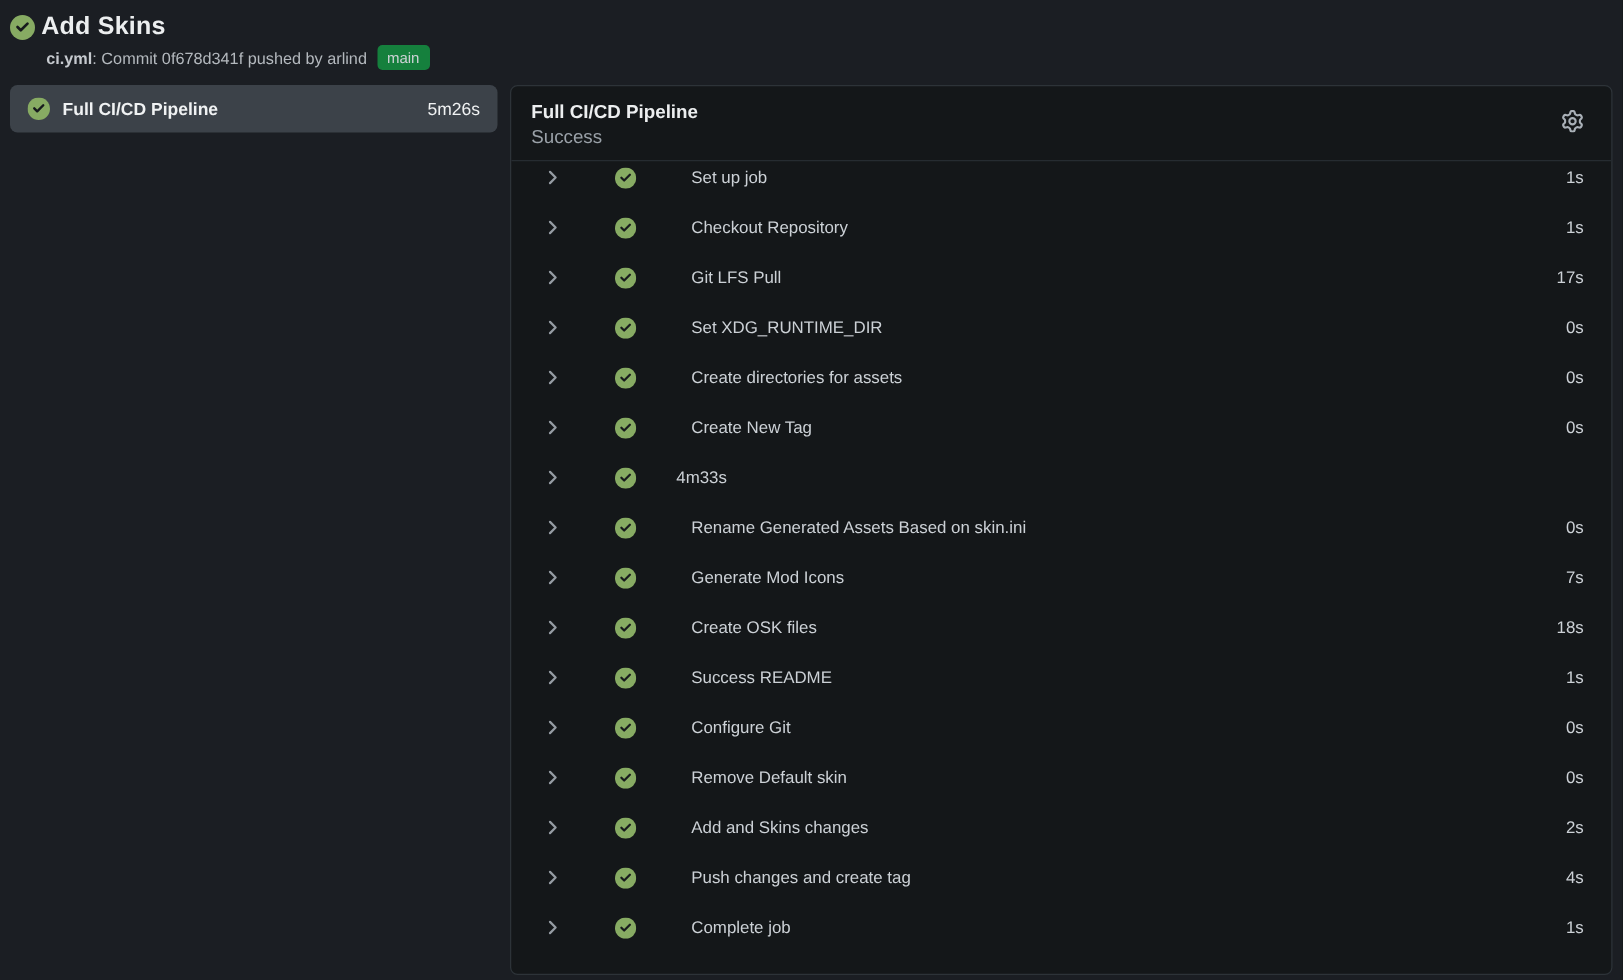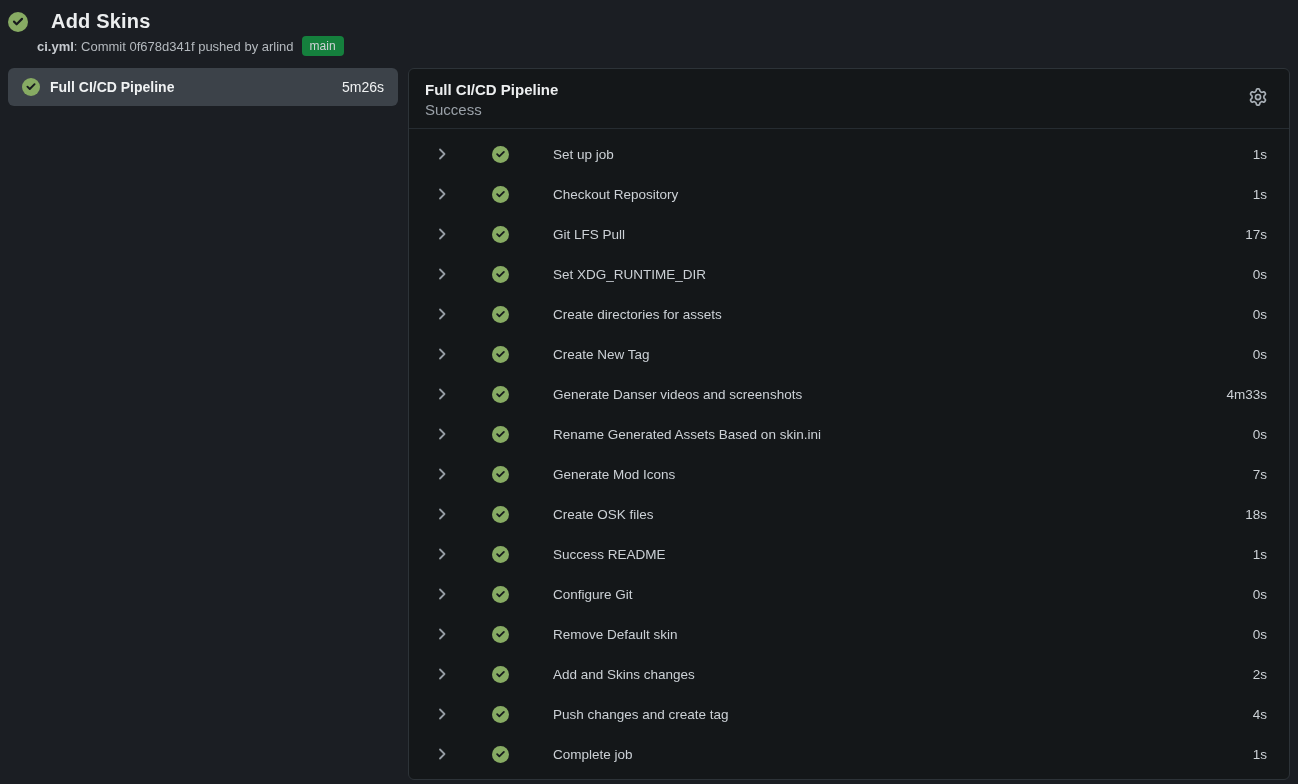--- a/index.html
+++ b/index.html
@@ -7,21 +7,21 @@
   body {
     background:#1b1e23;
     font-family:"Liberation Sans","DejaVu Sans",sans-serif;
     color:#d7dadd;
     overflow:hidden;
     padding:8px 8px 0 8px;
   }
 
   
   .run-header { margin:0 0 12px 0; }
-  .run-title-row { display:flex; align-items:center; gap:23px; margin-top:2px; }
+  .run-title-row { display:flex; align-items:center; gap:5px; margin-top:2px; }
   .run-title { font-size:20px; font-weight:600; color:#eceeef; letter-spacing:.2px; }
   .status-icon { width:20px; height:20px; flex:0 0 auto; display:block; }
   .run-subtitle {
     margin-left:29px; margin-top:3px;
     font-size:13px; color:#b4b9be;
     display:flex; align-items:center; gap:8px;
   }
   .run-subtitle b { font-weight:700; color:#c6cacf; }
   .branch-badge {
     background:#15803d; color:#ced2d6;
@@ -65,21 +65,21 @@
     width:20px; height:20px;
     color:#a9b0b7; cursor:pointer;
     background:none; border:none; padding:0;
   }
   .gear-btn svg { width:18px; height:18px; display:block; fill:currentColor; }
 
   
   .steps { padding-top:5px; flex:1 1 auto; }
   .step-row {
     height:40px;
-    display:flex; align-items:center;
+    display:flex; align-items:flex-start;
     padding:0 22px 0 25px;
     cursor:pointer;
     gap:32px;
   }
   .step-chevron { width:16px; height:16px; flex:0 0 auto; color:#959ca3; }
   .step-check { width:17px; height:17px; flex:0 0 auto; margin-left:10px; }
   .step-name { margin-left:12px; font-size:13.5px; color:#ccd1d6; flex:1 1 auto; }
   .step-duration { font-size:13.5px; color:#ccd1d6; }
 </style>
 </head>
@@ -200,21 +200,20 @@
     <span class="step-duration">0s</span>
   </div>
 
   <div class="step-row">
     <svg class="step-chevron" viewBox="0 0 16 16">
             <use href="#chevron-right"></use>
           </svg>
     <svg class="step-check" viewBox="0 0 16 16">
             <use href="#check-circle"></use>
           </svg>
-    <span class="step-name">Generate Danser videos and screenshots</span>
     <span class="step-duration">4m33s</span>
   </div>
 
   <div class="step-row">
     <svg class="step-chevron" viewBox="0 0 16 16">
             <use href="#chevron-right"></use>
           </svg>
     <svg class="step-check" viewBox="0 0 16 16">
             <use href="#check-circle"></use>
           </svg>

